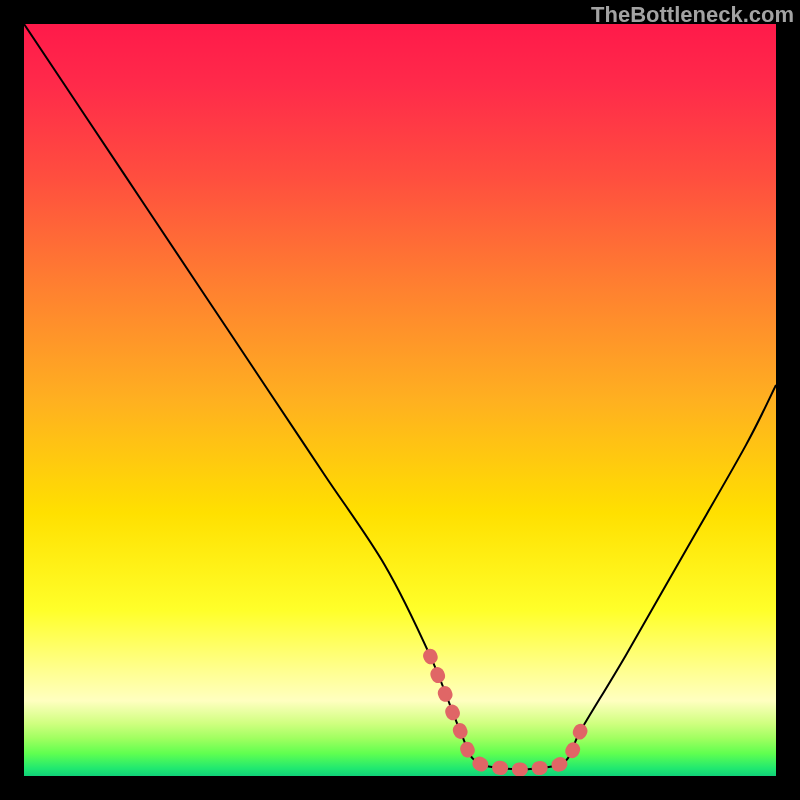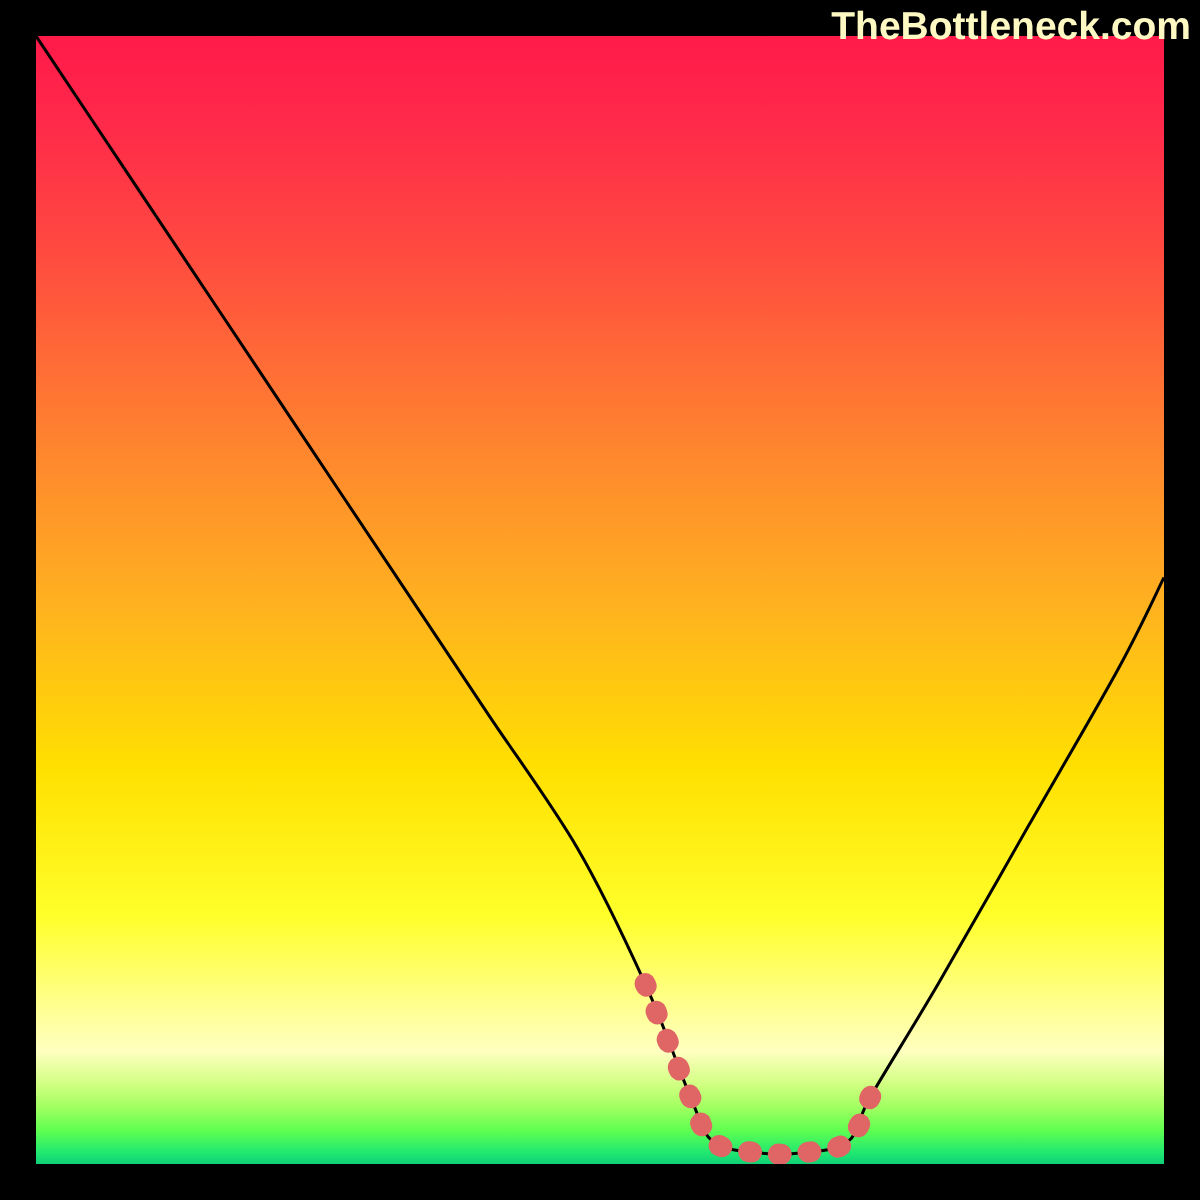--- a/index.html
+++ b/index.html
@@ -51,23 +51,23 @@
     left: 0;
     top: 0;
     width: 752px;
     height: 752px;
   }
   .attribution {
     position: absolute;
     top: 2px;
     right: 6px;
     font-family: Arial, Helvetica, sans-serif;
-    font-size: 26px;
+    font-size: 22px;
     font-weight: 600;
-    color: #fef9c3;
+    color: #a3a3a3;
   }
 </style>
 </head>
 <body>
 
 <div class="chart-container">
   <div class="plot-area">
     <div class="gradient-bg"></div>
     <svg class="curve-layer" viewBox="0 0 752 752" preserveAspectRatio="none">
         <path d="M 0 0 C 10.026666666666667 15.040000000000001 40.10666666666667 60.16000000000001 60.160000000000004 90.24000000000001 C 80.21333333333334 120.32000000000001 100.26666666666668 150.40000000000003 120.32000000000001 180.48000000000002 C 140.37333333333333 210.56 160.42666666666665 240.64 180.48 270.71999999999997 C 200.53333333333333 300.79999999999995 220.58666666666667 330.88 240.64000000000001 360.96 C 260.6933333333333 391.03999999999996 280.74666666666667 421.12 300.8 451.2 C 320.85333333333335 481.28 343.4133333333333 511.35999999999996 360.96 541.4399999999999 C 378.50666666666666 571.52 393.54666666666674 604.1066666666666 406.08000000000004 631.68 C 418.61333333333334 659.2533333333333 428.64 689.3333333333333 436.15999999999997 706.88 C 443.67999999999995 724.4266666666667 443.67999999999995 730.6933333333334 451.2 736.96 C 458.72 743.2266666666667 471.25333333333333 743.2266666666667 481.28000000000003 744.48 C 491.30666666666673 745.7333333333333 501.33333333333337 745.7333333333333 511.36 744.48 C 521.3866666666667 743.2266666666667 533.92 743.2266666666667 541.4399999999999 736.96 C 548.9599999999999 730.6933333333334 546.4533333333334 724.4266666666667 556.48 706.88 C 566.5066666666667 689.3333333333333 584.0533333333334 661.76 601.6 631.68 C 619.1466666666666 601.5999999999999 641.7066666666667 561.4933333333333 661.76 526.4 C 681.8133333333333 491.3066666666667 706.88 448.6933333333333 721.92 421.12 C 736.9599999999999 393.5466666666667 746.9866666666667 370.9866666666667 752 360.96" fill="none" stroke="#000000" stroke-width="2"></path>

